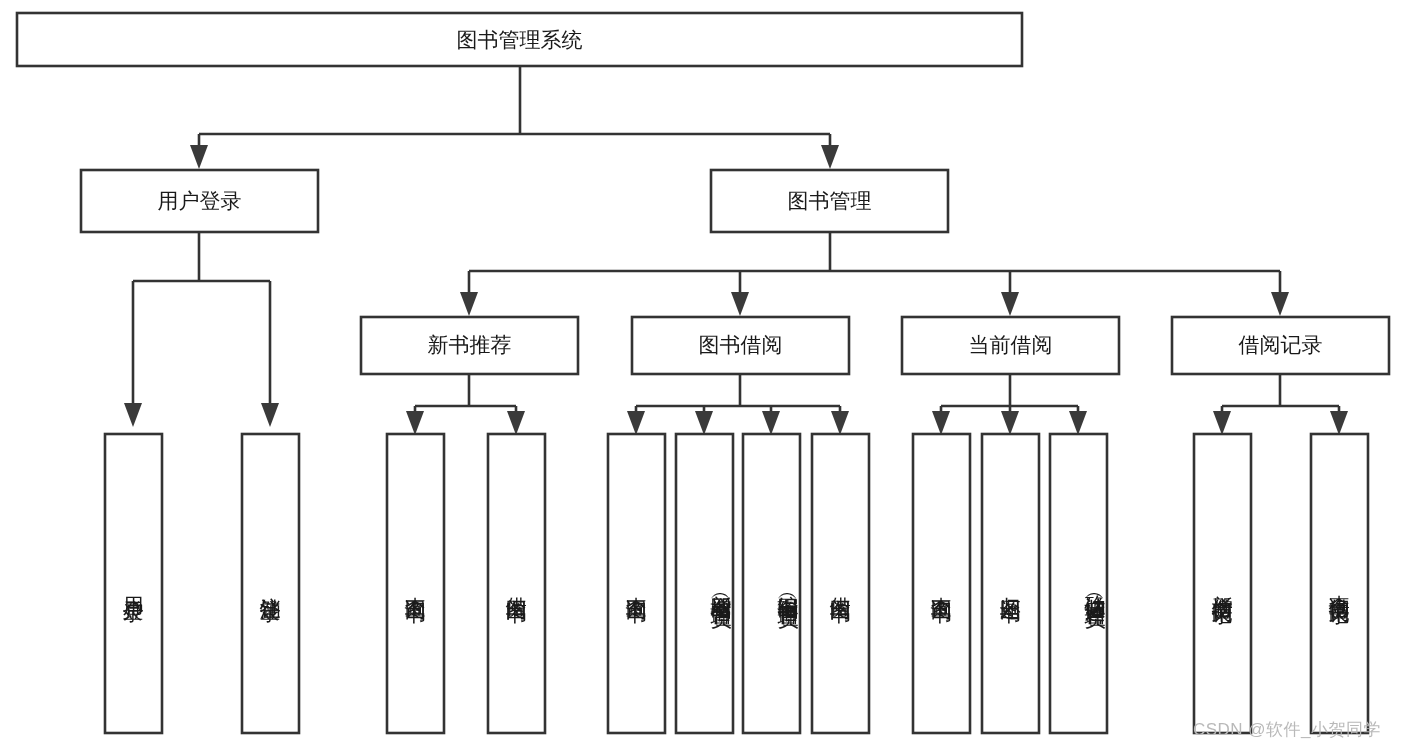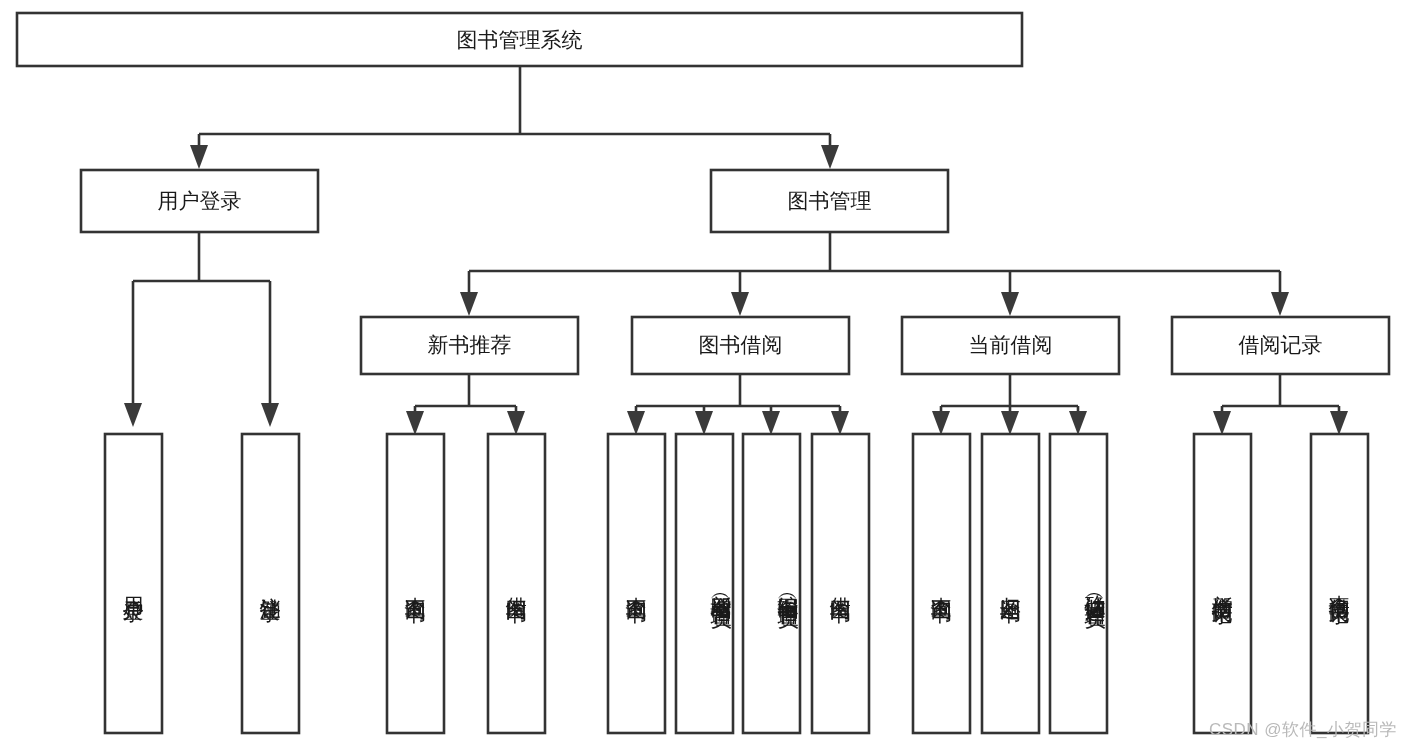--- a/index.html
+++ b/index.html
@@ -57,21 +57,21 @@
     font-size: 21px;
     color: #1a1a1a;
     line-height: 1.12;
     letter-spacing: 2px;
     white-space: nowrap;
     text-align: center;
     pointer-events: none;
   }
   .watermark {
     position: absolute;
-    right: 8px;
+    right: 24px;
     bottom: 6px;
     font-family: "Liberation Sans", "DejaVu Sans", sans-serif;
     font-size: 17px;
     color: #b9b9b9;
     letter-spacing: 0.5px;
     white-space: nowrap;
   }
 </style>
 </head>
 <body>

